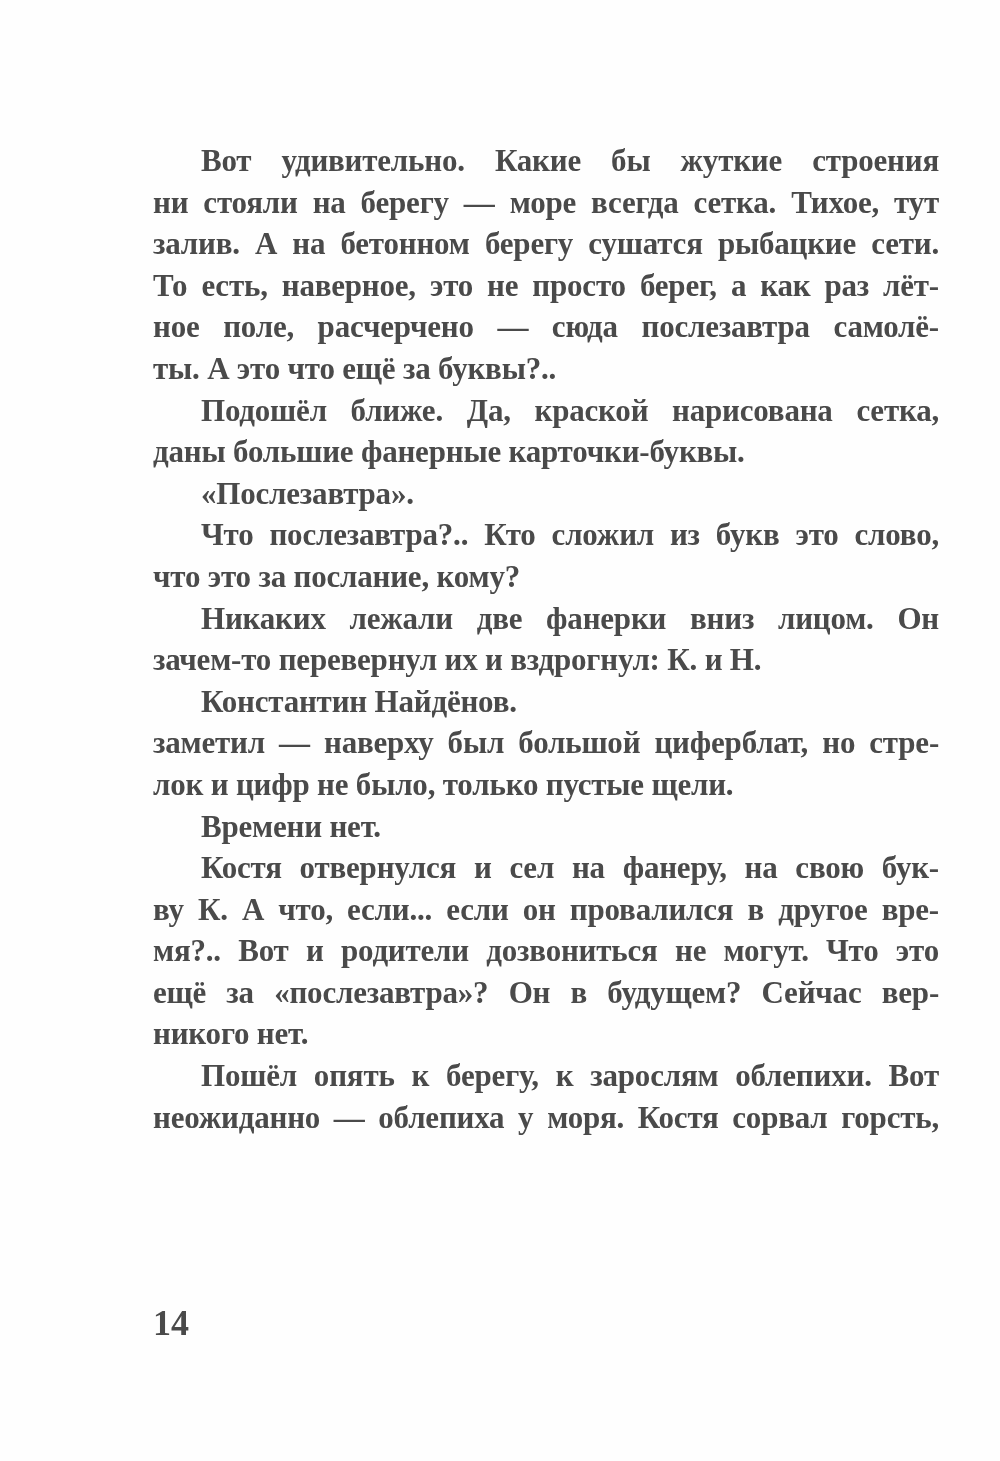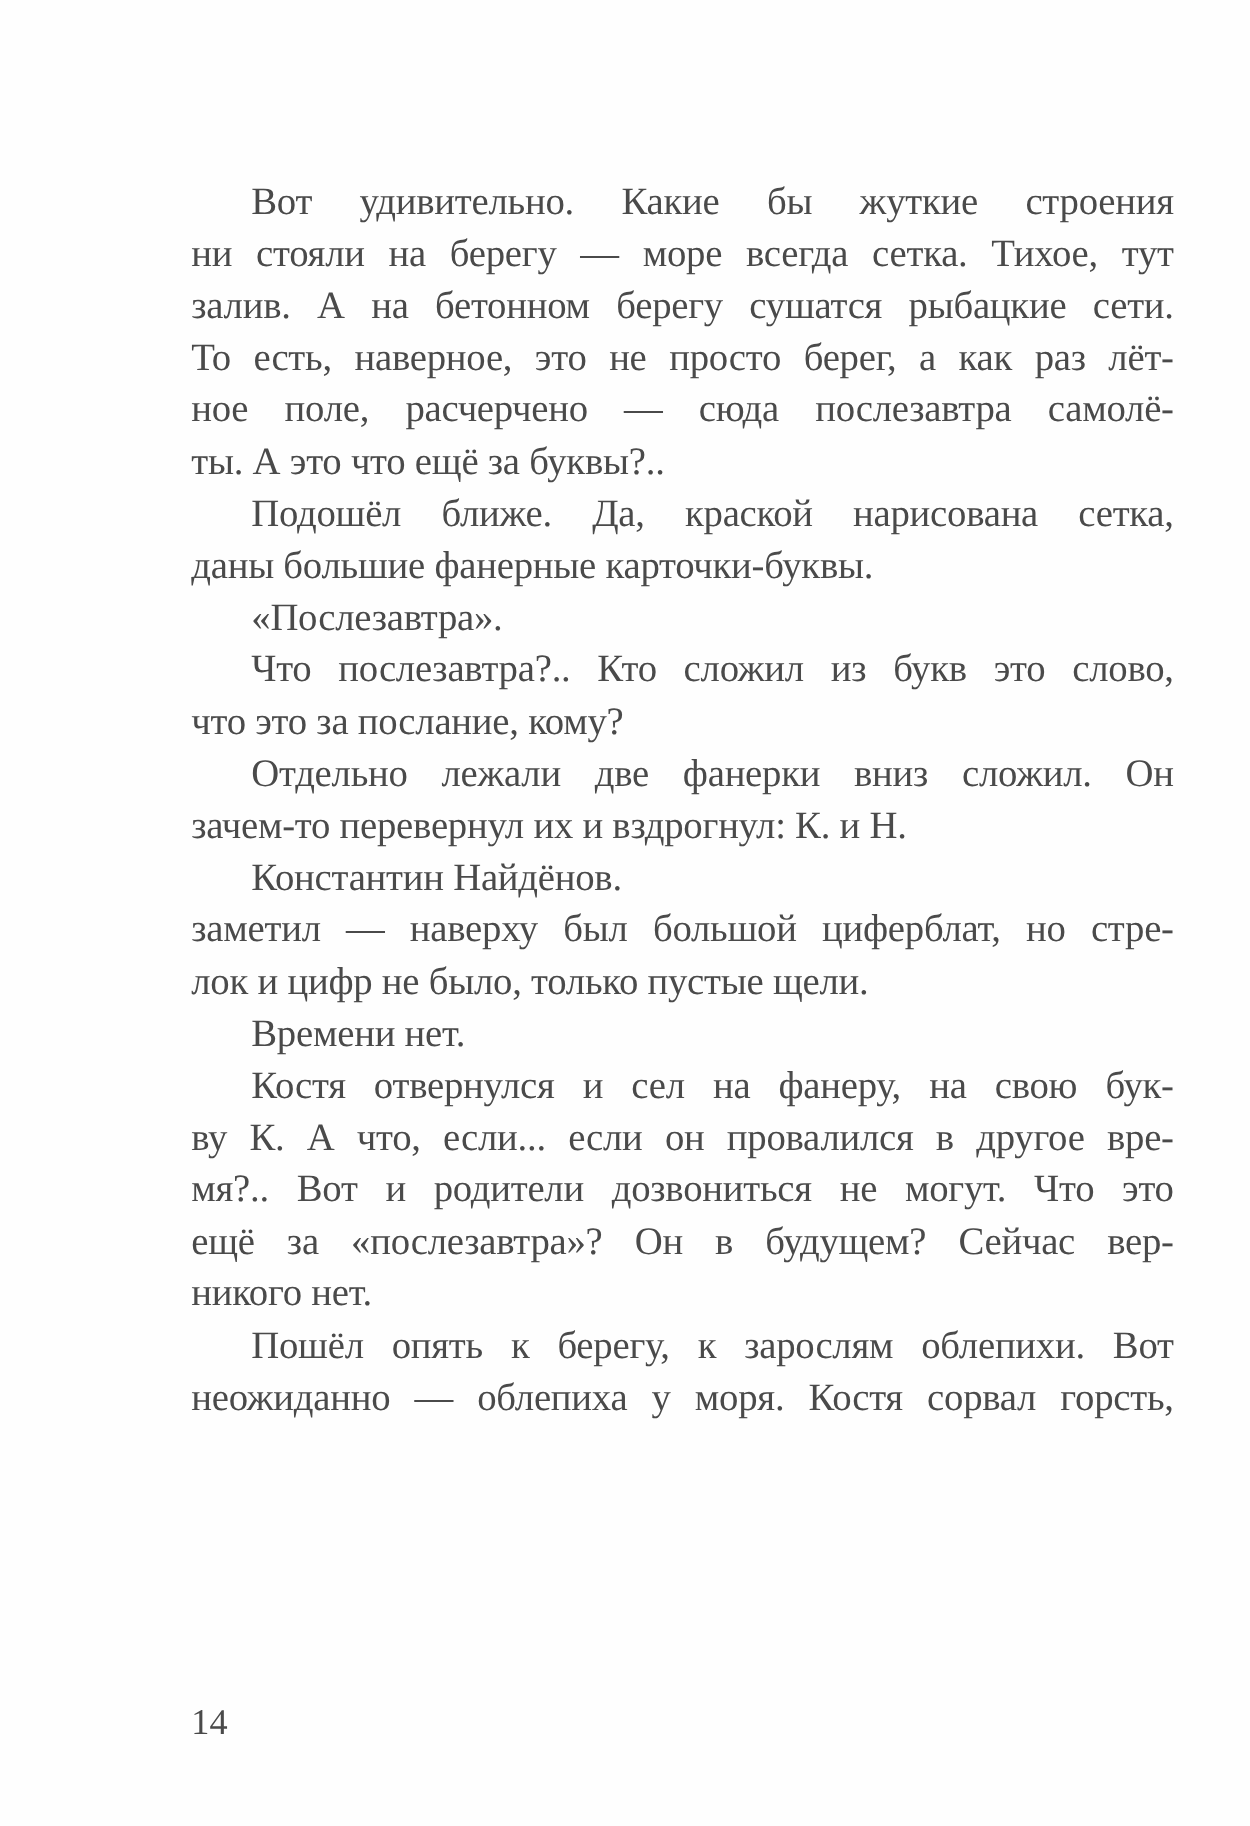--- a/index.html
+++ b/index.html
@@ -12,20 +12,21 @@
     height: 1461px;
     position: relative;
     overflow: hidden;
   }
   .page {
     position: absolute;
     left: 0; top: 0;
     width: 1000px;
     height: 1461px;
     background: #fefefe;
+    font-weight: bold;
   }
   .text-block {
     position: absolute;
     left: 153px;
     top: 140px;
     width: 786px;
     font-family: "Liberation Serif", "DejaVu Serif", serif;
     font-size: 31px;
     line-height: 41.6px;
     color: #4a4a4a;
@@ -40,43 +41,43 @@
   }
   .line.indent {
     padding-left: 48px;
   }
   .line.last {
     text-align-last: left;
   }
   .page-number {
     position: absolute;
     left: 153px;
-    top: 1362px;
+    top: 1302px;
     font-family: "Liberation Serif", "DejaVu Serif", serif;
-    font-size: 29px;
+    font-size: 36px;
     color: #4a4a4a;
   }
 </style>
 </head>
 <body>
 
 <div class="page">
   <div class="text-block" id="text-block">
       <span class="line indent">Вот удивительно. Какие бы жуткие строения</span>
       <span class="line">ни стояли на берегу — море всегда сетка. Тихое, тут</span>
       <span class="line">залив. А на бетонном берегу сушатся рыбацкие сети.</span>
       <span class="line">То есть, наверное, это не просто берег, а как раз лёт-</span>
       <span class="line">ное поле, расчерчено — сюда послезавтра самолё-</span>
       <span class="line last">ты. А это что ещё за буквы?..</span>
       <span class="line indent">Подошёл ближе. Да, краской нарисована сетка,</span>
       <span class="line last">даны большие фанерные карточки-буквы.</span>
       <span class="line indent last">«Послезавтра».</span>
       <span class="line indent">Что послезавтра?.. Кто сложил из букв это слово,</span>
       <span class="line last">что это за послание, кому?</span>
-      <span class="line indent">Отдельно лежали две фанерки вниз сложил. Он</span>
+      <span class="line indent">Никаких лежали две фанерки вниз лицом. Он</span>
       <span class="line last">зачем-то перевернул их и вздрогнул: К. и Н.</span>
       <span class="line indent last">Константин Найдёнов.</span>
       <span class="line">заметил — наверху был большой циферблат, но стре-</span>
       <span class="line last">лок и цифр не было, только пустые щели.</span>
       <span class="line indent last">Времени нет.</span>
       <span class="line indent">Костя отвернулся и сел на фанеру, на свою бук-</span>
       <span class="line">ву К. А что, если... если он провалился в другое вре-</span>
       <span class="line">мя?.. Вот и родители дозвониться не могут. Что это</span>
       <span class="line">ещё за «послезавтра»? Он в будущем? Сейчас вер-</span>
       <span class="line last">никого нет.</span>

